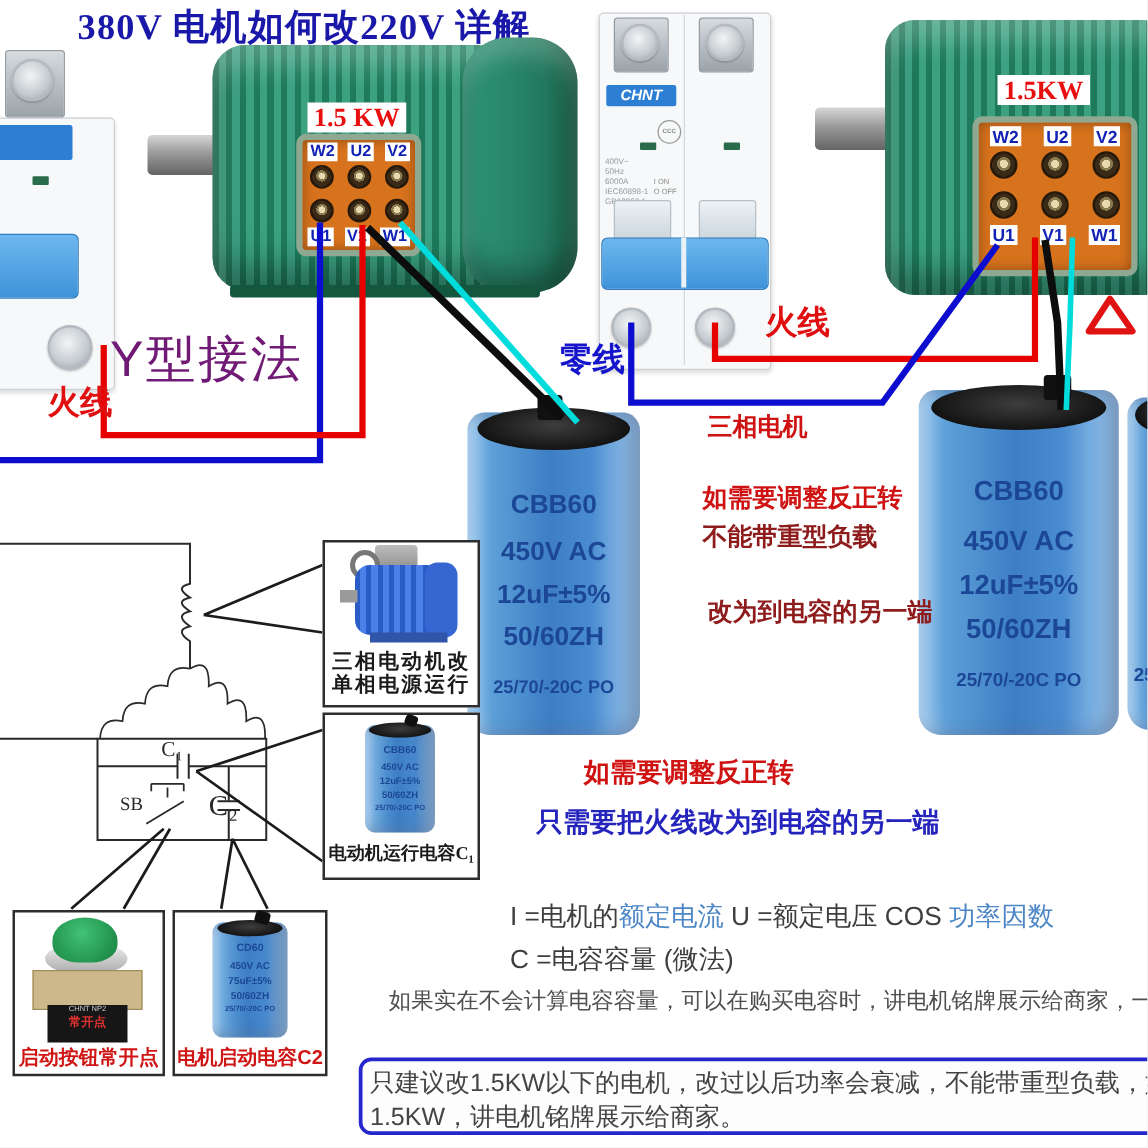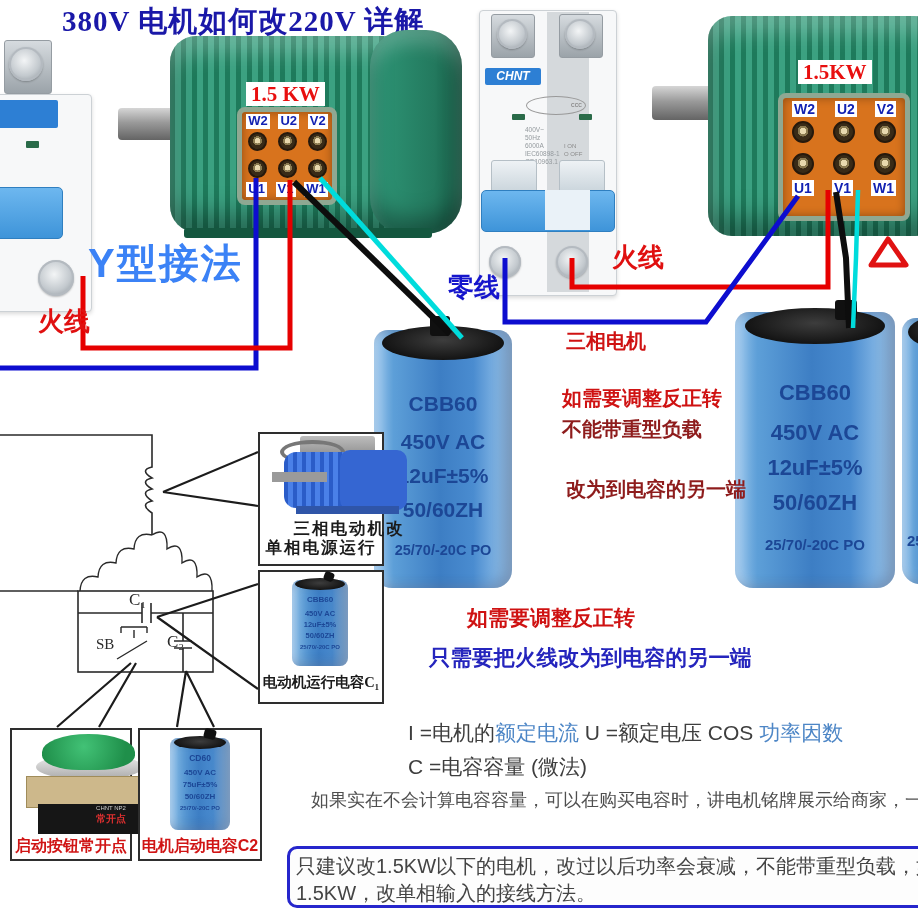--- a/index.html
+++ b/index.html
@@ -1,18 +1,18 @@
 <!DOCTYPE html>
 <html><head>
 <meta charset="utf-8">
 <style>
   html,body{margin:0;padding:0;background:#e9e9e9;}
   #page{position:relative;width:918px;height:918px;background:#ffffff;overflow:hidden;
         font-family:"Liberation Sans",sans-serif;}
-  .abs{position:absolute;padding-left:41px;}
+  .abs{position:absolute;}
   .t{position:absolute;white-space:nowrap;font-family:"Liberation Sans",sans-serif;}
   .serif{font-family:"Liberation Serif",serif;}
   
   .mbody{position:absolute;border-radius:26px;
          background:repeating-linear-gradient(90deg,#1e7a5b 0 5px,#3ba181 5px 11px);
          box-shadow:inset 0 16px 22px rgba(255,255,255,.25), inset 0 -18px 26px rgba(0,0,0,.35);}
   .mend{position:absolute;border-radius:36px;
         background:linear-gradient(90deg,#2f9878 0%,#23795e 70%,#175c46 100%);
         box-shadow:inset 0 14px 18px rgba(255,255,255,.22), inset 0 -16px 22px rgba(0,0,0,.35);}
   .shaft{position:absolute;background:linear-gradient(180deg,#d6d6d6,#9a9a9a 45%,#646464);border-radius:4px;}
@@ -204,44 +204,44 @@
     <path d="M78,613 H142 M151,613 H213 M142,603 V623 M151,603 V623" fill="none" stroke="#2a2a2a" stroke-width="1.6"></path>
     <path d="M183,613 V641 M174,641 H192 M174,648 H192 M183,648 V672" fill="none" stroke="#2a2a2a" stroke-width="1.6"></path>
     <path d="M121,627 H147 M121,627 V633 M147,627 V633 M134,630 V638 M147,641 L117,659" fill="none" stroke="#2a2a2a" stroke-width="1.4"></path>
 
     <path d="M163,492 L258,452 M163,492 L258,506" fill="none" stroke="#1c1c1c" stroke-width="2.2"></path>
     <path d="M157,617 L258,584 M157,617 L258,689" fill="none" stroke="#1c1c1c" stroke-width="2.2"></path>
     <path d="M131,663 L57,727 M136,663 L99,727" fill="none" stroke="#1c1c1c" stroke-width="2.2"></path>
     <path d="M186,671 L177,727 M186,671 L214,727" fill="none" stroke="#1c1c1c" stroke-width="2.2"></path>
   </svg>
 
-  <div class="t" style="left:88px;top:236px;font-size:40px;font-weight:bold;color:#3b82f6;letter-spacing:2px;">Y型接法</div>
+  <div class="t" style="left:88px;top:260px;font-size:40px;font-weight:normal;color:#701a75;letter-spacing:2px;">Y型接法</div>
   <div class="t" style="left:38px;top:304px;font-size:26px;font-weight:bold;color:#e01010;">火线</div>
   <div class="t" style="left:448px;top:270px;font-size:26px;font-weight:bold;color:#1515cc;">零线</div>
   <div class="t" style="left:612px;top:240px;font-size:26px;font-weight:bold;color:#e01010;">火线</div>
 
   <div class="t serif" style="left:129px;top:590px;font-size:17px;color:#2a2a2a;">C₁</div>
   <div class="t serif" style="left:96px;top:636px;font-size:15px;color:#2a2a2a;">SB</div>
-  <div class="t serif" style="left:167px;top:632px;font-size:17px;color:#2a2a2a;">C₂</div>
+  <div class="t serif" style="left:167px;top:632px;font-size:23px;color:#2a2a2a;">C₂</div>
 
   <div class="t" style="left:566px;top:328px;font-size:20px;font-weight:bold;color:#cf1212;">三相电机</div>
   <div class="t" style="left:562px;top:385px;font-size:20px;font-weight:bold;color:#cf1212;">如需要调整反正转</div>
   <div class="t" style="left:562px;top:416px;font-size:20px;font-weight:bold;color:#8e1c1c;">不能带重型负载</div>
   <div class="t" style="left:566px;top:444px;font-size:20px;font-weight:bold;color:#8e1c1c;margin-top:32px;">改为到电容的另一端</div>
 
   <div class="fbox" style="left:258px;top:432px;width:122px;height:130px;">
     <div class="abs" style="left:8px;top:2px;width:106px;height:80px;">
       <div class="abs" style="left:32px;top:0;width:34px;height:22px;background:linear-gradient(180deg,#bdbdbd,#8b8b8b);border-radius:3px;"></div>
       <div class="abs" style="left:12px;top:4px;width:16px;height:16px;border:4px solid #777;border-radius:50%;"></div>
       <div class="abs" style="left:16px;top:16px;width:78px;height:56px;border-radius:12px;background:repeating-linear-gradient(90deg,#2a5cc8 0 4px,#4a80e8 4px 9px);"></div>
       <div class="abs" style="left:72px;top:14px;width:26px;height:60px;border-radius:10px;background:#3566d2;"></div>
       <div class="abs" style="left:4px;top:36px;width:14px;height:10px;background:#9a9a9a;"></div>
       <div class="abs" style="left:28px;top:70px;width:62px;height:8px;background:#2f55a8;"></div>
     </div>
-    <div class="caption serif" style="top:84px;font-size:16.5px;font-weight:bold;color:#1b1b1b;letter-spacing:2px;margin-left:28px;">三相电动机改</div>
+    <div class="caption serif" style="top:84px;font-size:16.5px;font-weight:bold;color:#1b1b1b;letter-spacing:2px;">三相电动机改</div>
     <div class="caption serif" style="top:103px;font-size:16.5px;font-weight:bold;color:#1b1b1b;letter-spacing:2px;">单相电源运行</div>
   </div>
 
   <div class="fbox" style="left:258px;top:570px;width:122px;height:130px;">
     <div class="cap" style="left:32px;top:8px;width:56px;height:86px;border-radius:8px;">
       <div class="captop" style="left:3px;top:-2px;width:50px;height:12px;"></div>
       <div class="capnub" style="left:32px;top:-8px;width:10px;height:9px;transform:rotate(20deg);"></div>
       <div class="cline" style="top:15px;font-size:8px;">CBB60</div>
       <div class="cline" style="top:29px;font-size:7.5px;">450V AC</div>
       <div class="cline" style="top:40px;font-size:7.5px;">12uF±5%</div>
@@ -282,16 +282,16 @@
 
   <div class="t" style="left:408px;top:753px;font-size:21px;color:#3e3e3e;">C =电容容量 (微法)</div>
   <div class="t" style="left:408px;top:719px;font-size:21px;color:#3e3e3e;">
     <span>I =电机的</span><span style="color:#4d86c6;">额定电流</span><span> U =额定电压 COS </span><span style="color:#4d86c6;">功率因数</span>
   </div>
 
   <div class="t" style="left:311px;top:788px;font-size:18px;color:#4f4f4f;">如果实在不会计算电容容量，可以在购买电容时，讲电机铭牌展示给商家，一般商</div>
 
   <div class="abs" style="left:287px;top:846px;width:660px;height:62px;border:3px solid #2626cc;border-radius:10px;background:#fdfdfd;box-sizing:border-box;">
     <div class="t" style="left:6px;top:4px;font-size:20px;color:#444;">只建议改1.5KW以下的电机，改过以后功率会衰减，不能带重型负载，如果功率超</div>
-    <div class="t" style="left:6px;top:31px;font-size:20px;color:#444;">1.5KW，改单相输入的接线方法。</div>
+    <div class="t" style="left:6px;top:31px;font-size:20px;color:#444;">1.5KW，讲电机铭牌展示给商家。</div>
   </div>
 
 </div>
 
 </body></html>

